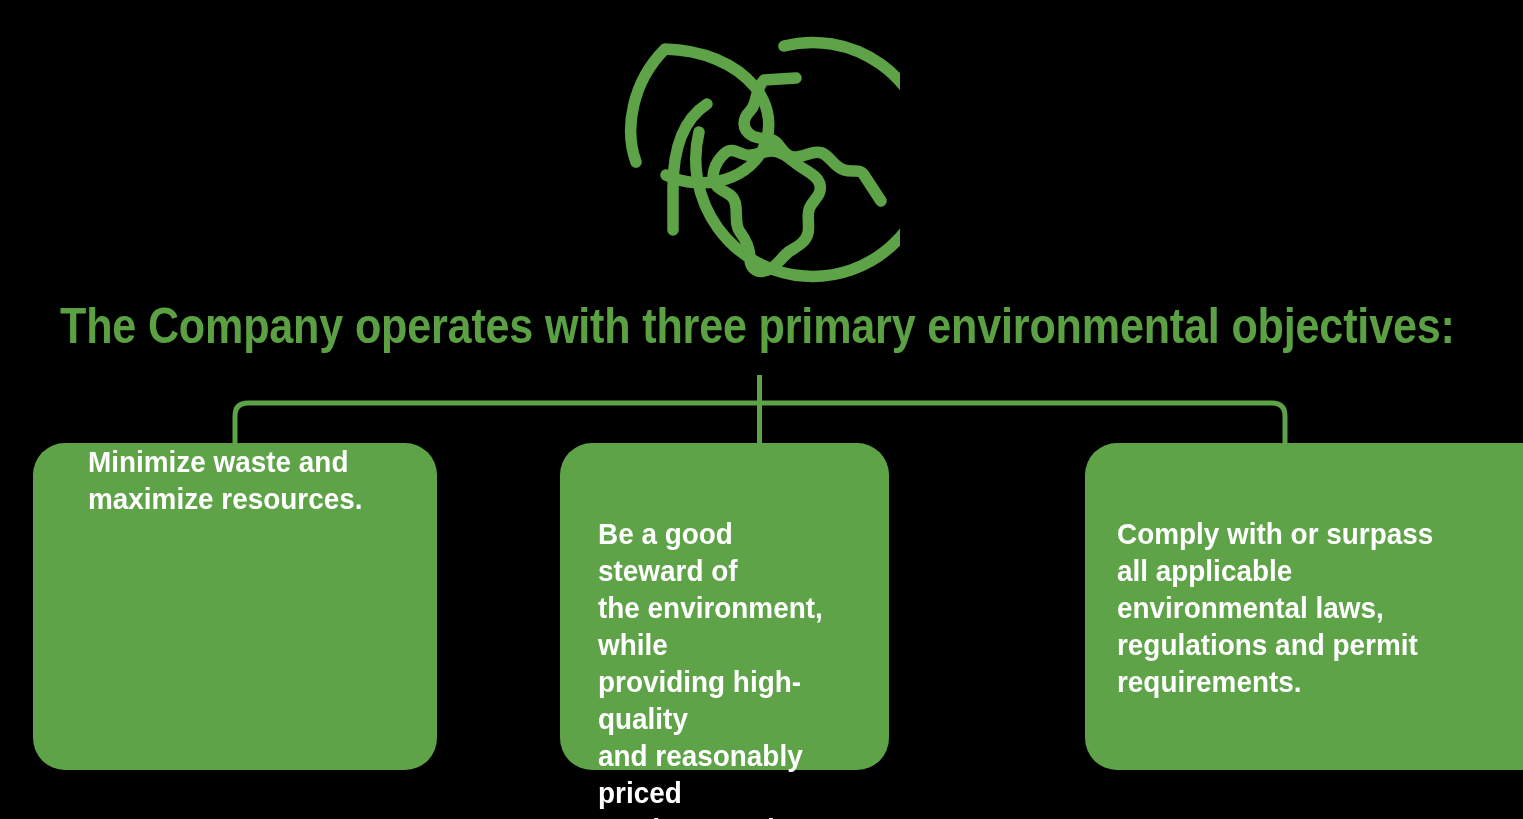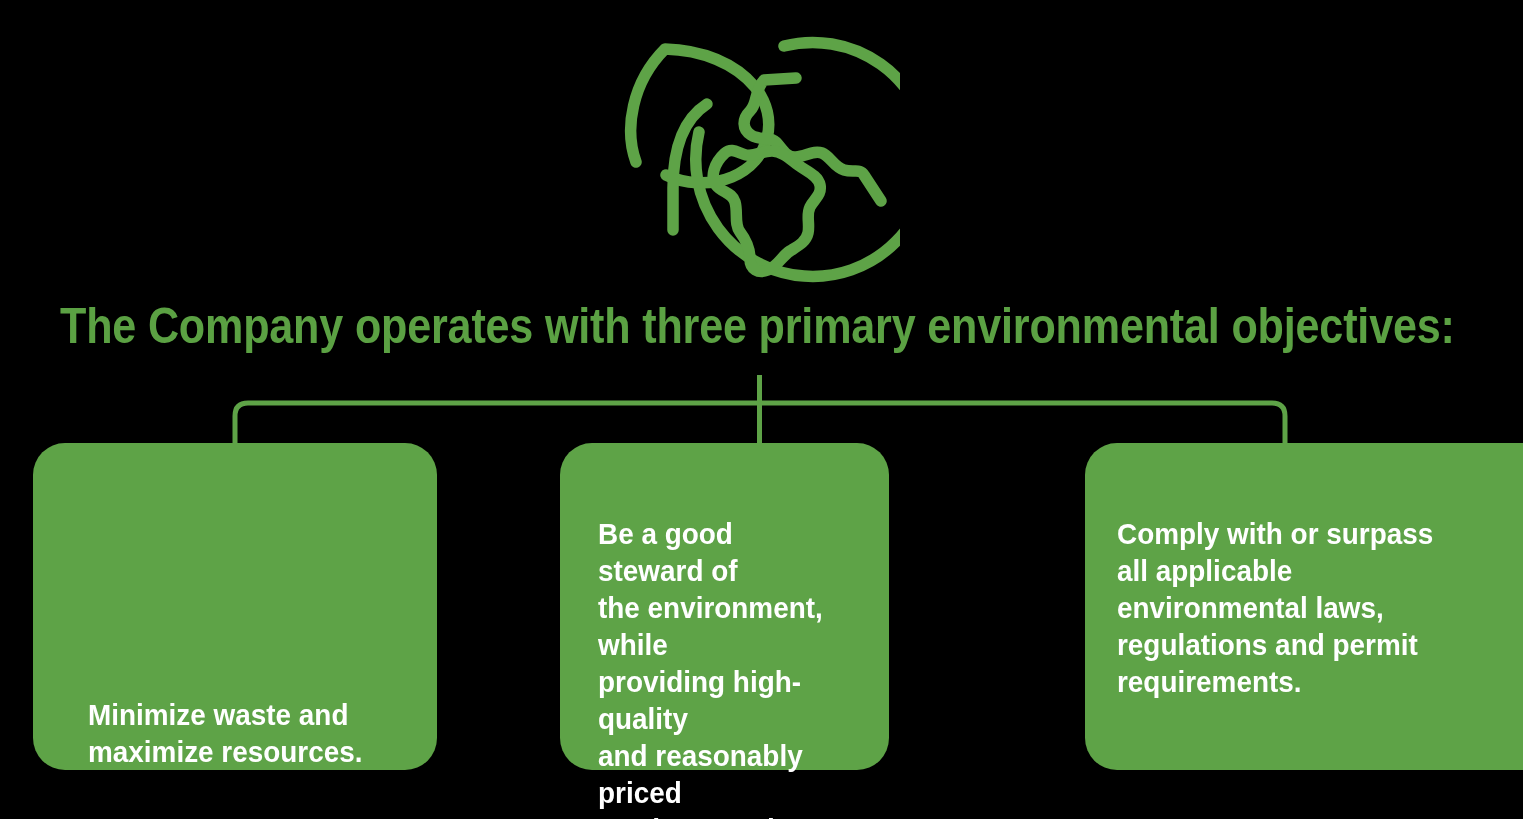--- a/index.html
+++ b/index.html
@@ -59,21 +59,21 @@
   .obj-box {
     position: absolute;
     top: 443px;
     height: 327px;
     background: #5EA347;
     border-radius: 32px;
     box-sizing: border-box;
     display: flex;
     flex-direction: column;
   }
-  #obj-box-0 { left: 33px;   width: 404px; justify-content: flex-end; padding: 0 40px 0 55px; }
+  #obj-box-0 { left: 33px;   width: 404px; justify-content: flex-start; padding: 0 40px 0 55px; }
   #obj-box-1 { left: 560px;  width: 329px; justify-content: flex-start; padding: 72px 26px 0 38px; }
   #obj-box-2 { left: 1085px; width: 482px; justify-content: flex-start; padding: 72px 26px 0 32px; }
 
   .obj-text {
     color: #ffffff;
     font-family: "Liberation Sans Narrow", "Liberation Sans", sans-serif;
     font-weight: bold;
     font-size: 30px;
     line-height: 37px;
     letter-spacing: 0px;

